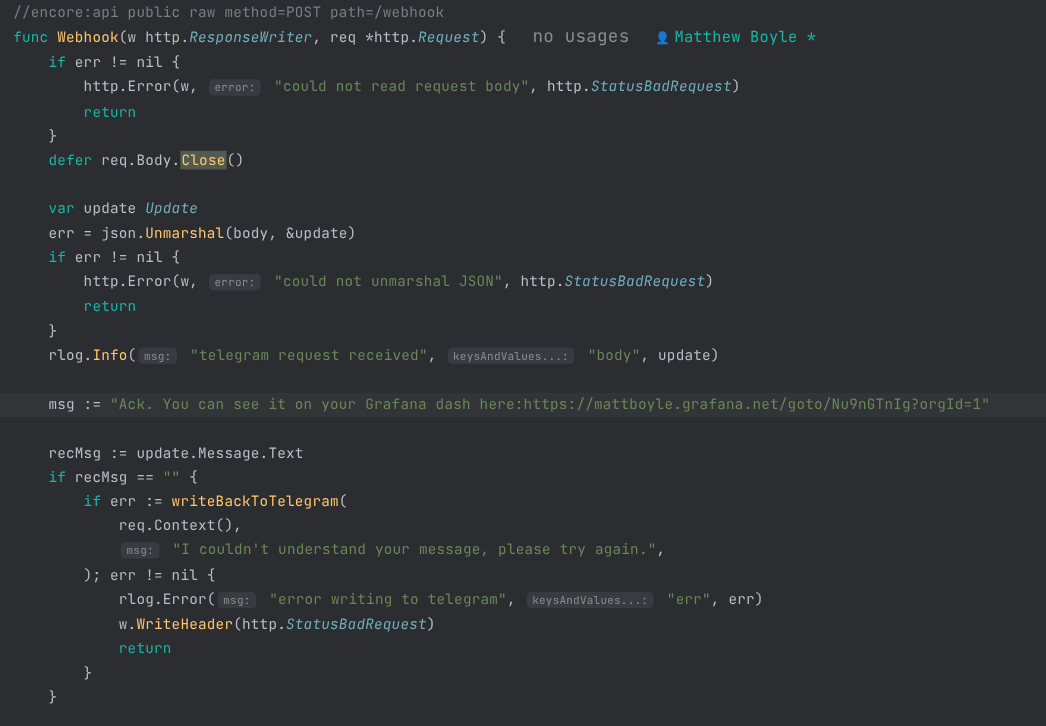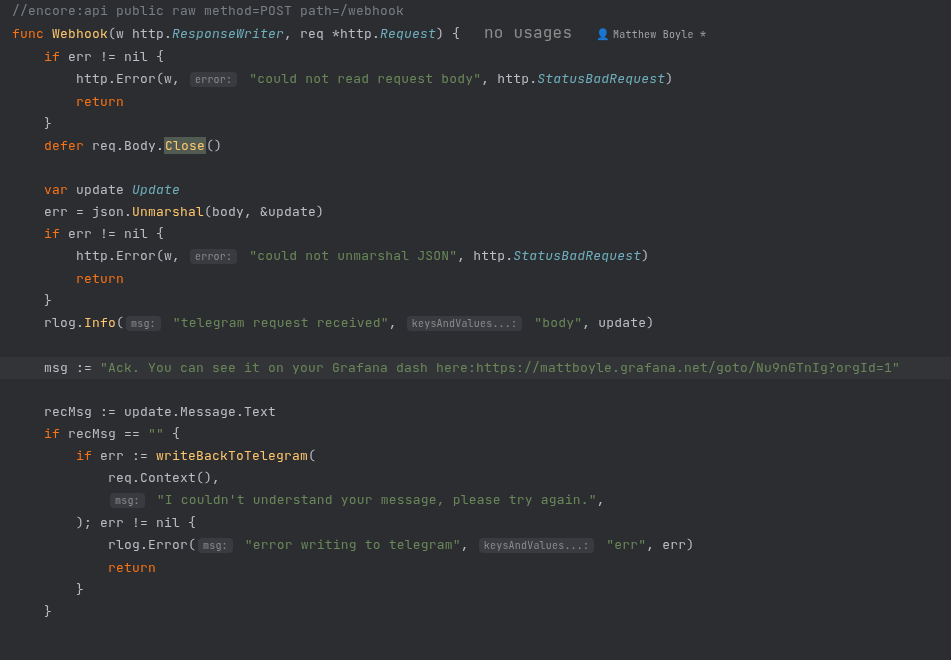--- a/index.html
+++ b/index.html
@@ -12,37 +12,37 @@
     width:951px;
     height:660px;
     overflow:hidden;
     letter-spacing:0.2px;
   }
   .editor { padding:0; }
   .line { white-space:pre; padding-left:12px; position:relative; }
   .line.hl { background:#323438; }
   
   .c-comment { color:#7A7E85; }   
-  .c-kw      { color:#f97316; }   
+  .c-kw      { color:#14b8a6; }   
   .c-func    { color:#FFC66D; }   
   .c-ident   { color:#BCBEC4; }
   .c-type    { color:#6FAFBD; font-style:italic; } 
   .c-str     { color:#6A8759; }   
   .c-punc    { color:#BCBEC4; }   
   
   .hint {
     background:#393B40;
     color:#8C8C8C;
     font-size:10px;
     padding:1px 5px;
     border-radius:4px;
     margin:0 4px 0 2px;
   }
   .meta-hint { color:#8C8C8C; font-size:16px; }
-  .meta-author { color:#a3a3a3; font-size:10px; }
+  .meta-author { color:#14b8a6; font-size:14px; }
   .author-icon { color:#8C8C8C; font-size:11px; margin-right:3px; }
   .close-hl { background:#515B51; padding:0 1px; }
 </style>
 </head>
 <body>
 
 <div class="editor">
 
 <div class="line"><span class="c-comment">//encore:api public raw method=POST path=/webhook</span></div>
 
@@ -88,20 +88,21 @@
 <div class="line">        <span class="c-kw">if</span> <span class="c-ident">err := </span><span class="c-func">writeBackToTelegram</span><span class="c-punc">(</span></div>
 
 <div class="line">            <span class="c-ident">req.Context(),</span></div>
 
 <div class="line">            <span class="hint">msg:</span> <span class="c-str">"I couldn't understand your message, please try again."</span><span class="c-punc">,</span></div>
 
 <div class="line">        <span class="c-ident">); err != nil {</span></div>
 
 <div class="line">            <span class="c-ident">rlog.Error(</span><span class="hint">msg:</span> <span class="c-str">"error writing to telegram"</span><span class="c-punc">, </span><span class="hint">keysAndValues...:</span> <span class="c-str">"err"</span><span class="c-punc">, err)</span></div>
 
+<div class="line">            <span class="c-ident">w.</span><span class="c-func">WriteHeader</span><span class="c-ident">(http.</span><span class="c-type">StatusBadRequest</span><span class="c-punc">)</span></div>
 
 <div class="line">            <span class="c-kw">return</span></div>
 
 <div class="line">        <span class="c-punc">}</span></div>
 
 <div class="line">    <span class="c-punc">}</span></div>
 
 </div>
 
 </body></html>

